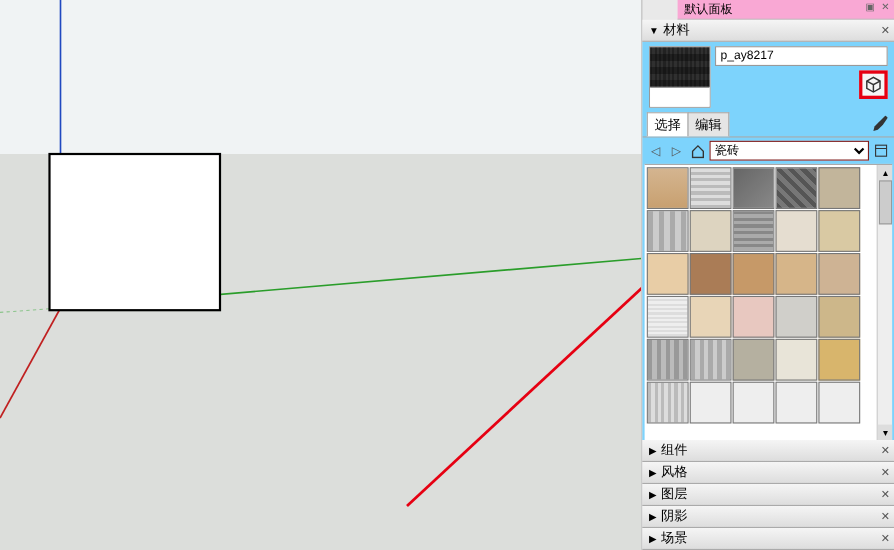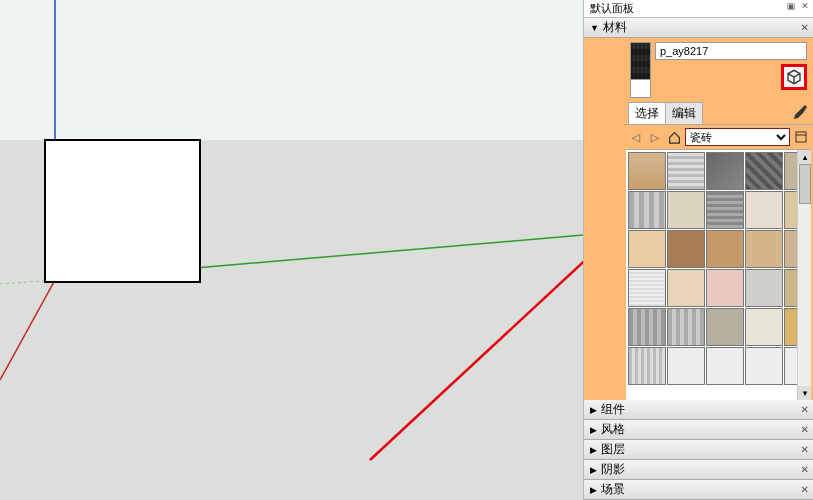--- a/index.html
+++ b/index.html
@@ -3,29 +3,29 @@
 <meta charset="utf-8">
 <style>
   * { box-sizing: border-box; margin: 0; padding: 0; font-family: "Microsoft YaHei", sans-serif; }
   body { width: 813px; height: 500px; overflow: hidden; position: relative; background: #fff; }
 
   .viewport { position: absolute; left: 0; top: 0; width: 583px; height: 500px; }
   .viewport svg { width: 100%; height: 100%; display: block; }
 
   .side { position: absolute; right: 0; top: 0; width: 230px; height: 500px; background: #e9e9e9; border-left: 1px solid #bbb; display: flex; flex-direction: column; }
 
-  .panel-title { height: 18px; background: #ffffff; border-bottom: 1px solid #bbb; font-size: 11px; display: flex; align-items: center; padding: 0 6px; position: relative; }
+  .panel-title { height: 18px; background: #f9a8d4; border-bottom: 1px solid #bbb; font-size: 11px; display: flex; align-items: center; padding: 0 6px; position: relative; margin-left: 32px; }
   .panel-title .btns { position: absolute; right: 2px; top: 0; display: flex; gap: 2px; }
   .panel-title .btns span { width: 12px; height: 12px; font-size: 9px; line-height: 12px; text-align: center; color: #666; cursor: pointer; }
 
   .section-head { height: 20px; background: linear-gradient(#f5f5f5,#ddd); border-bottom: 1px solid #aaa; font-size: 12px; display: flex; align-items: center; padding: 0 6px; cursor: pointer; position: relative; }
   .section-head .tri { margin-right: 4px; font-size: 9px; }
   .section-head .x { position: absolute; right: 4px; font-size: 10px; color: #555; }
 
-  .mat-body { flex: 1; background: #fdba74; display: flex; flex-direction: column; overflow: hidden; padding-left: 40px; }
+  .mat-body { flex: 1; background: #7dd3fc; display: flex; flex-direction: column; overflow: hidden; }
 
   .row-current { display: flex; padding: 4px 6px; gap: 4px; align-items: flex-start; }
   .cur-swatch { width: 56px; height: 56px; border: 1px solid #999; background: #fff; display: flex; flex-direction: column; }
   .cur-swatch .tex { flex: 1; background: repeating-linear-gradient(90deg,#555 0 2px,#777 2px 4px), repeating-linear-gradient(0deg,#444 0 6px,#666 6px 12px); background-blend-mode: multiply; }
   .cur-swatch .blank { height: 18px; background: #fff; border-top: 1px solid #999; }
   .cur-right { flex: 1; display: flex; flex-direction: column; gap: 4px; }
   .cur-name { height: 18px; border: 1px solid #999; background: #fff; font-size: 11px; padding: 1px 4px; }
   .cur-icon { align-self: flex-end; width: 26px; height: 26px; border: 3px solid #e60012; display: flex; align-items: center; justify-content: center; background: #f5f5f5; }
   .cur-icon svg { width: 16px; height: 16px; }
 

